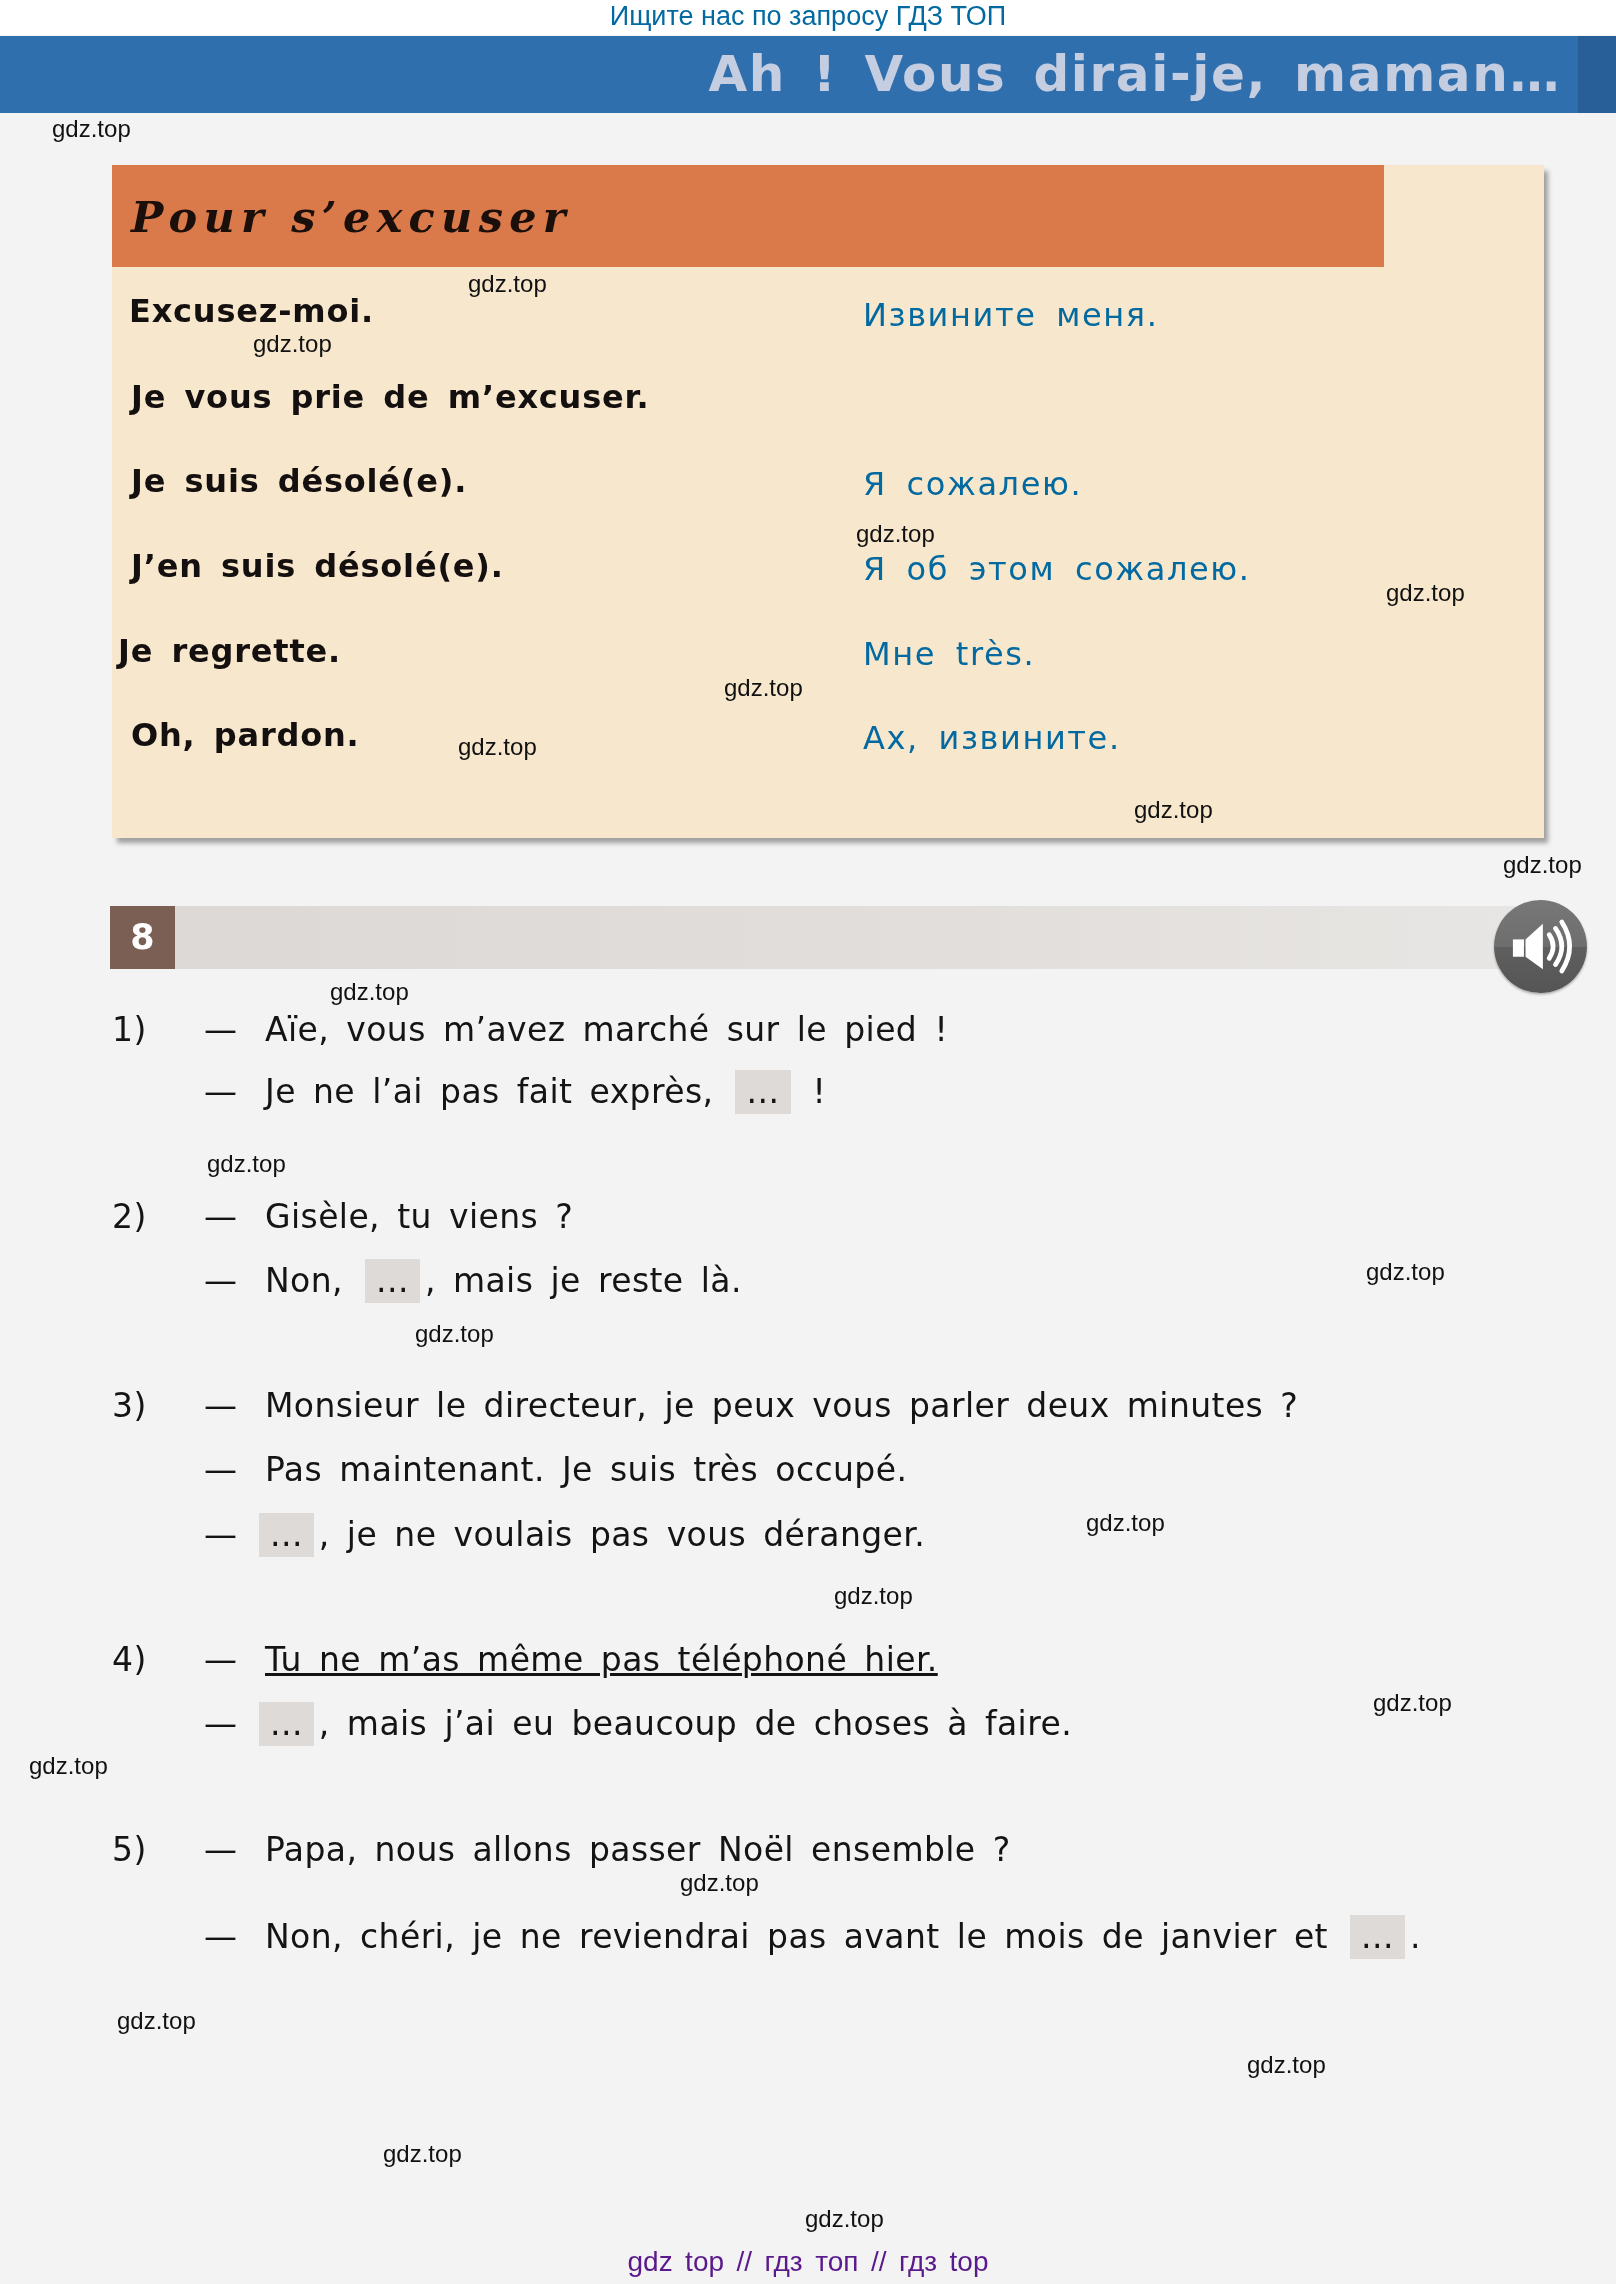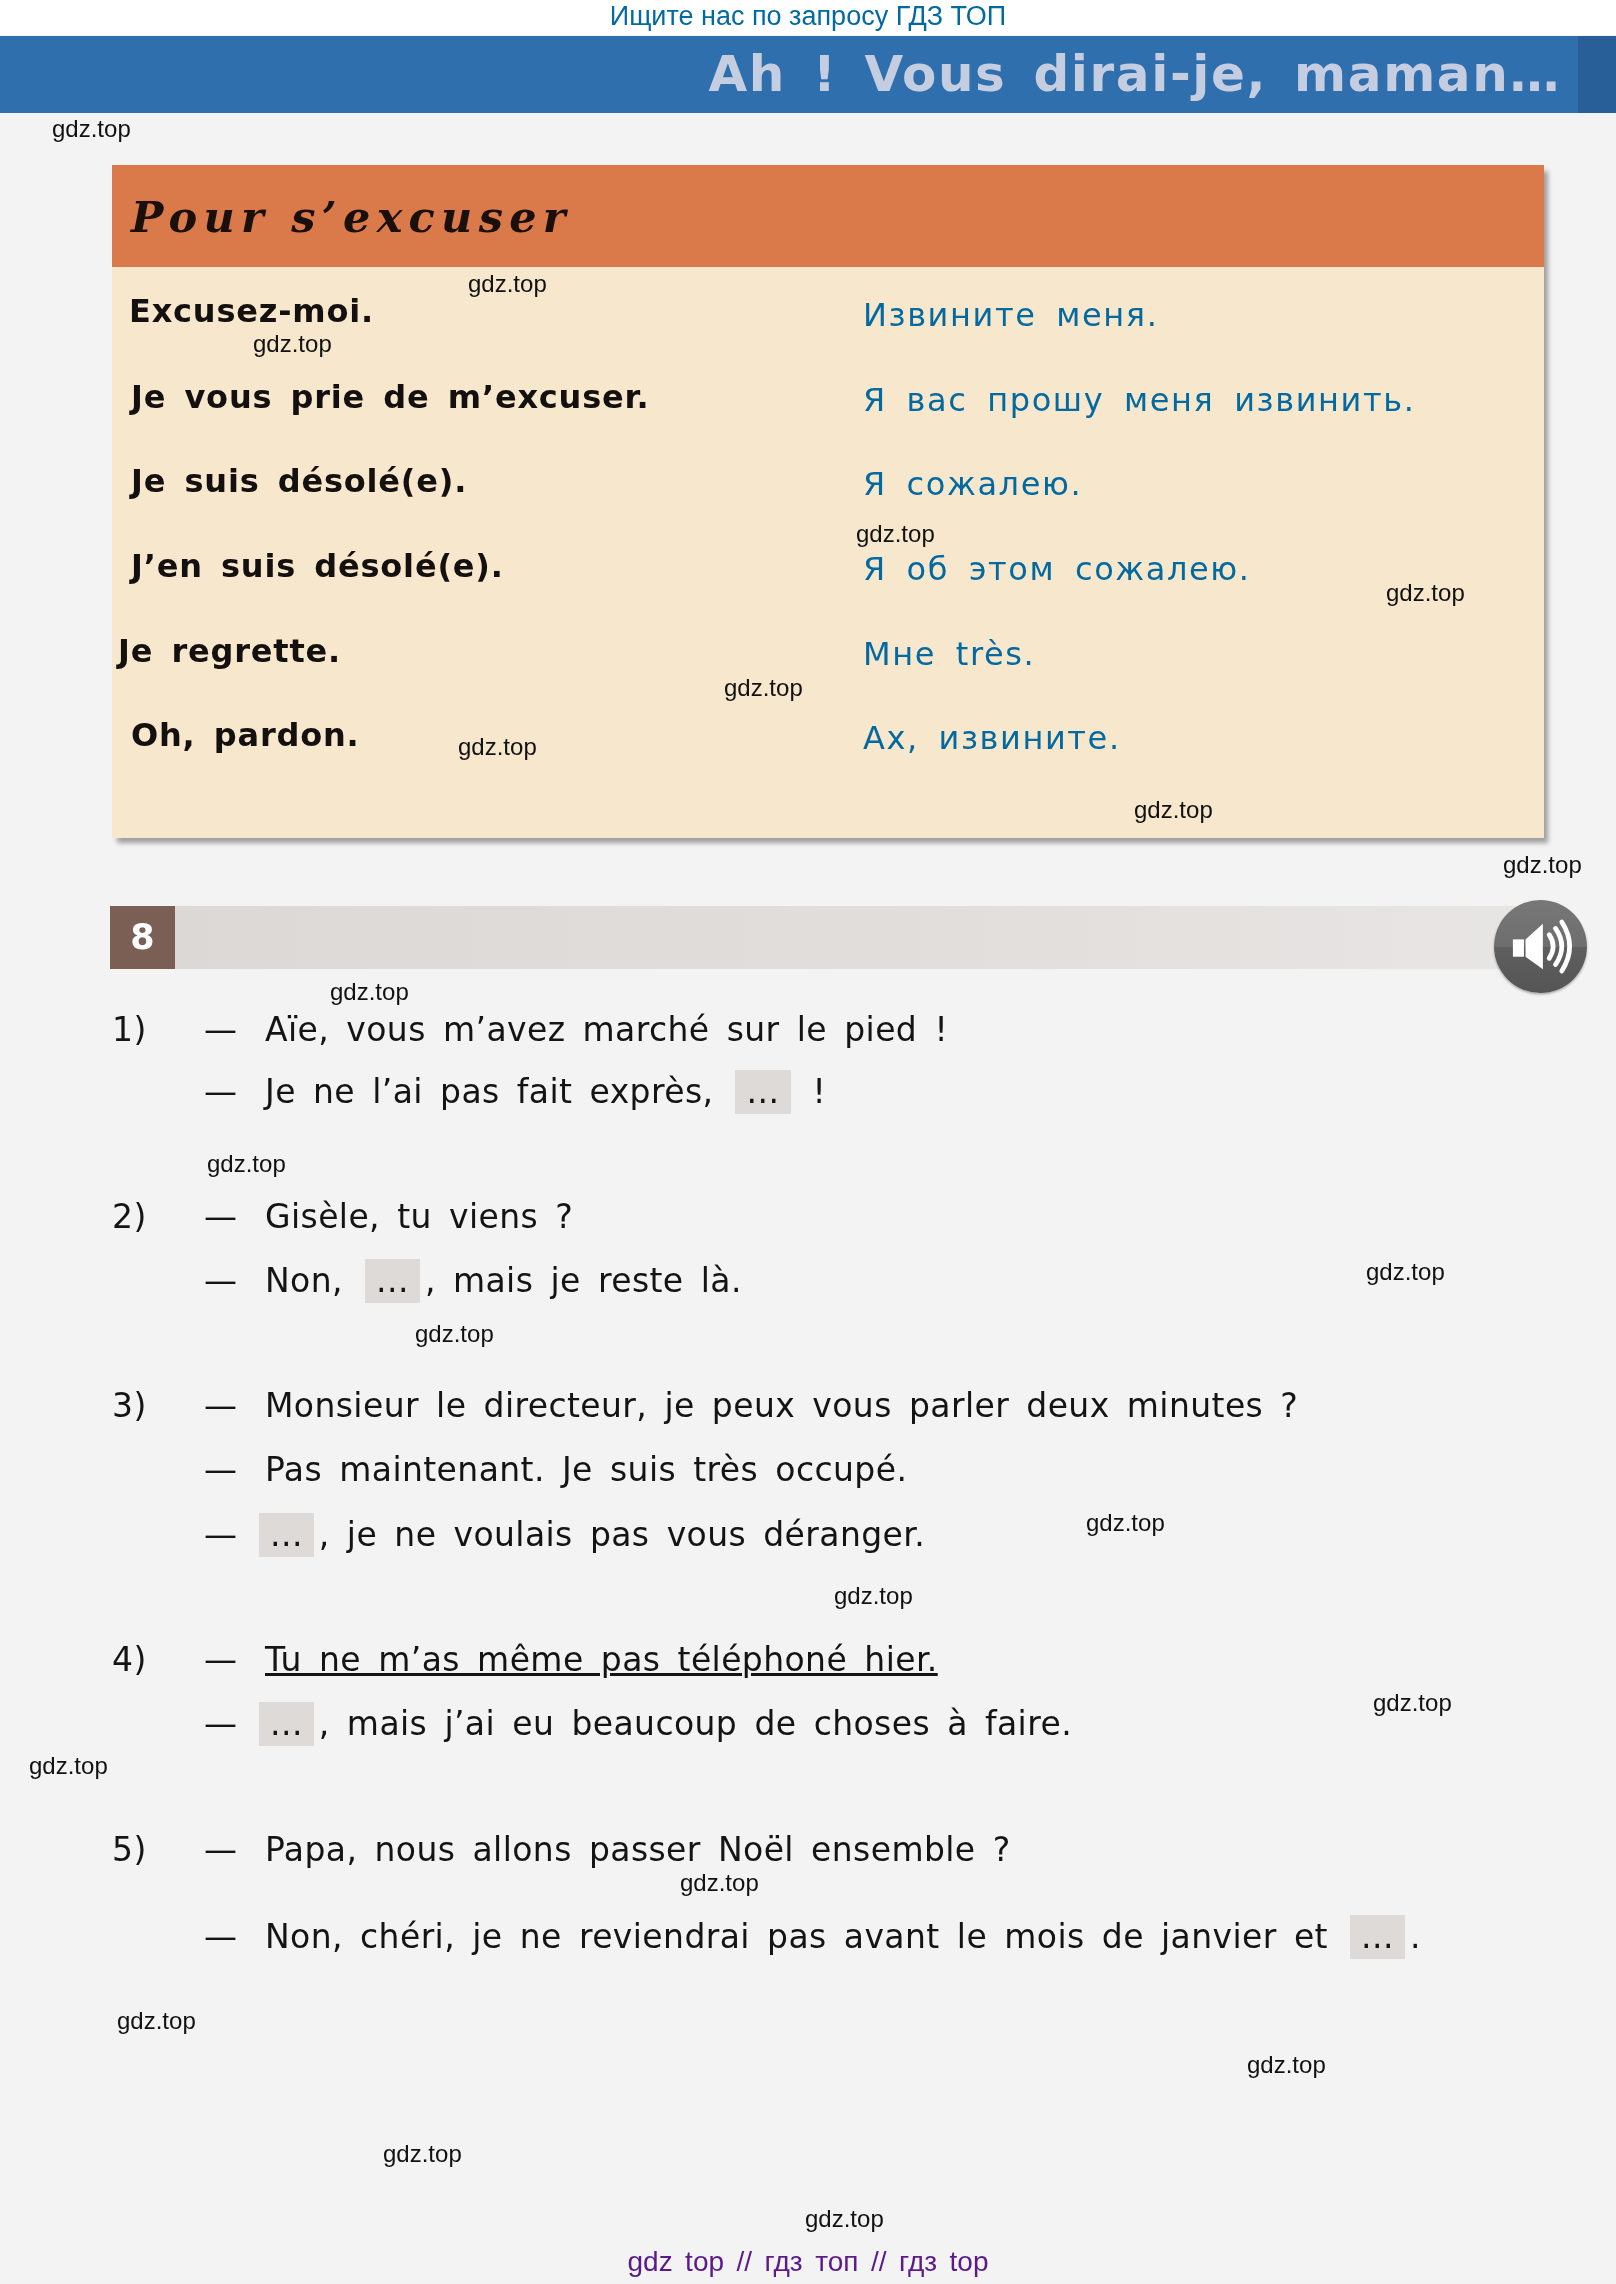--- a/index.html
+++ b/index.html
@@ -27,21 +27,21 @@
   .wm {
     font-family:"Liberation Sans", sans-serif; font-size:24px; color:#111;
     line-height:27px; white-space:nowrap;
   }
   .box {
     left:112px; top:165px; width:1432px; height:673px;
     background:#f7e7cc;
     box-shadow: 4.7px 6.3px 4.7px rgba(0,0,0,0.35);
   }
   .box-header {
-    left:0; top:0; width:1432px; height:102px; background:#da7a4b;
+    left:0; top:0; width:1272px; height:102px; background:#da7a4b;
   }
   .box-title {
     left:19px; top:27px; font-family:"DejaVu Serif", serif; font-style:italic; font-weight:bold;
     font-size:43px; letter-spacing:6.3px; color:#1a0f0a; line-height:50px;
   }
   .phrase-fr {
     font-family:"DejaVu Sans", sans-serif; font-weight:bold; font-size:32px;
     letter-spacing:0.8px; word-spacing:6.3px; color:#151010; line-height:39px; white-space:nowrap;
   }
   .phrase-ru {
@@ -88,21 +88,20 @@
 
 <div class="abs box">
   <div class="abs box-header">
     <div class="abs box-title">Pour s’excuser</div>
   </div>
 
   <div class="abs phrase-fr" style="left:17px; top:127px;">Excusez-moi.</div>
   <div class="abs phrase-ru" style="left:751px; top:131px;">Извините меня.</div>
 
   <div class="abs phrase-fr" style="left:19px; top:213px;">Je vous prie de m’excuser.</div>
-  <div class="abs phrase-ru" style="left:751px; top:216px;">Я вас прошу меня извинить.</div>
 
   <div class="abs phrase-fr" style="left:19px; top:297px;">Je suis désolé(e).</div>
   <div class="abs phrase-ru" style="left:751px; top:300px;">Я сожалею.</div>
 
   <div class="abs phrase-fr" style="left:19px; top:382px;">J’en suis désolé(e).</div>
   <div class="abs phrase-ru" style="left:751px; top:385px;">Я об этом сожалею.</div>
 
   <div class="abs phrase-fr" style="left:6px; top:467px;">Je regrette.</div>
   <div class="abs phrase-ru" style="left:751px; top:470px;">Мне très.</div>
 

